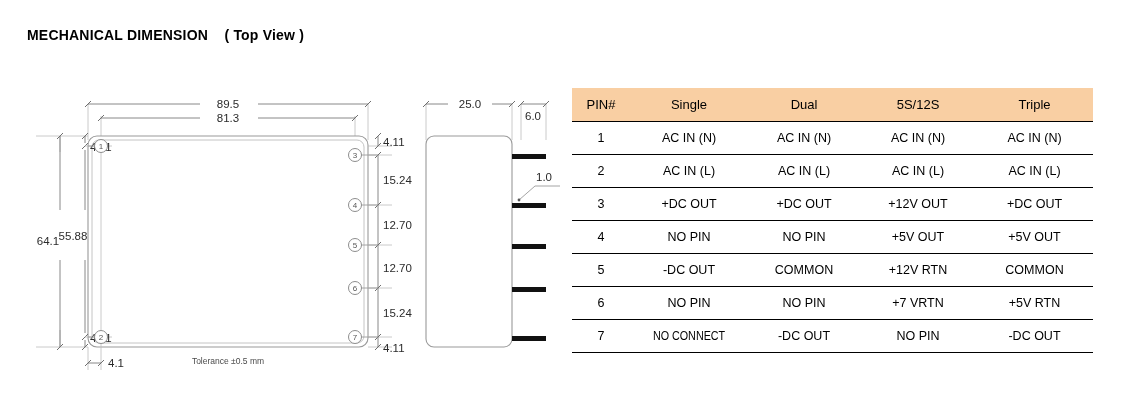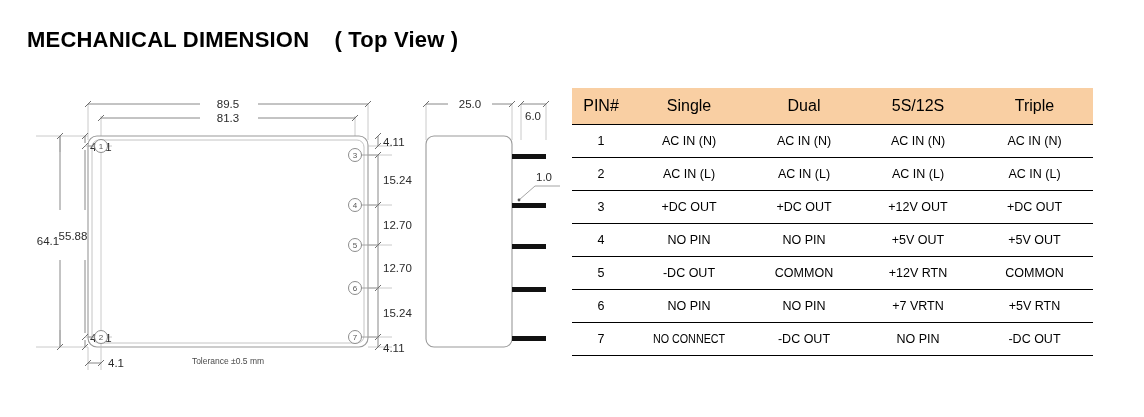--- a/index.html
+++ b/index.html
@@ -3,35 +3,35 @@
 <meta charset="utf-8">
 <style>
   html,body{margin:0;padding:0;}
   body{
     width:1144px;height:417px;background:#ffffff;
     font-family:"Liberation Sans", sans-serif;
     color:#000;overflow:hidden;position:relative;
   }
   #page-title{
     position:absolute;left:27px;top:27px;
-    font-size:22px;font-weight:bold;letter-spacing:.2px;white-space:pre;
+    font-size:14px;font-weight:bold;letter-spacing:.2px;white-space:pre;
   }
   
   #drawing{position:absolute;left:0;top:80px;width:560px;height:320px;}
   #drawing svg{display:block;}
   .dimtxt{font-family:"Liberation Sans", sans-serif;font-size:11.5px;fill:#2b2b2b;}
   .tolertxt{font-family:"Liberation Sans", sans-serif;font-size:8.5px;fill:#4a4a4a;}
   .pintxt{font-family:"Liberation Sans", sans-serif;font-size:8px;fill:#555;}
   
   #pin-table{
     position:absolute;left:572px;top:88px;width:521px;
     border-collapse:collapse;table-layout:fixed;
   }
   #pin-table th{
-    background:#f9cfa3;font-size:16px;font-weight:normal;
+    background:#f9cfa3;font-size:13px;font-weight:normal;
     padding:9px 0 9px 0;text-align:center;border:none;color:#000;
   }
   #pin-table thead tr{border-bottom:1.6px solid #000;}
   #pin-table td{
     font-size:12.5px;text-align:center;padding:9px 0 9px 0;
     border-bottom:1.1px solid #000;color:#000;white-space:nowrap;
   }
   #pin-table col.c0{width:58px;}
   #pin-table col.c1{width:118px;}
   #pin-table col.c2{width:112px;}

